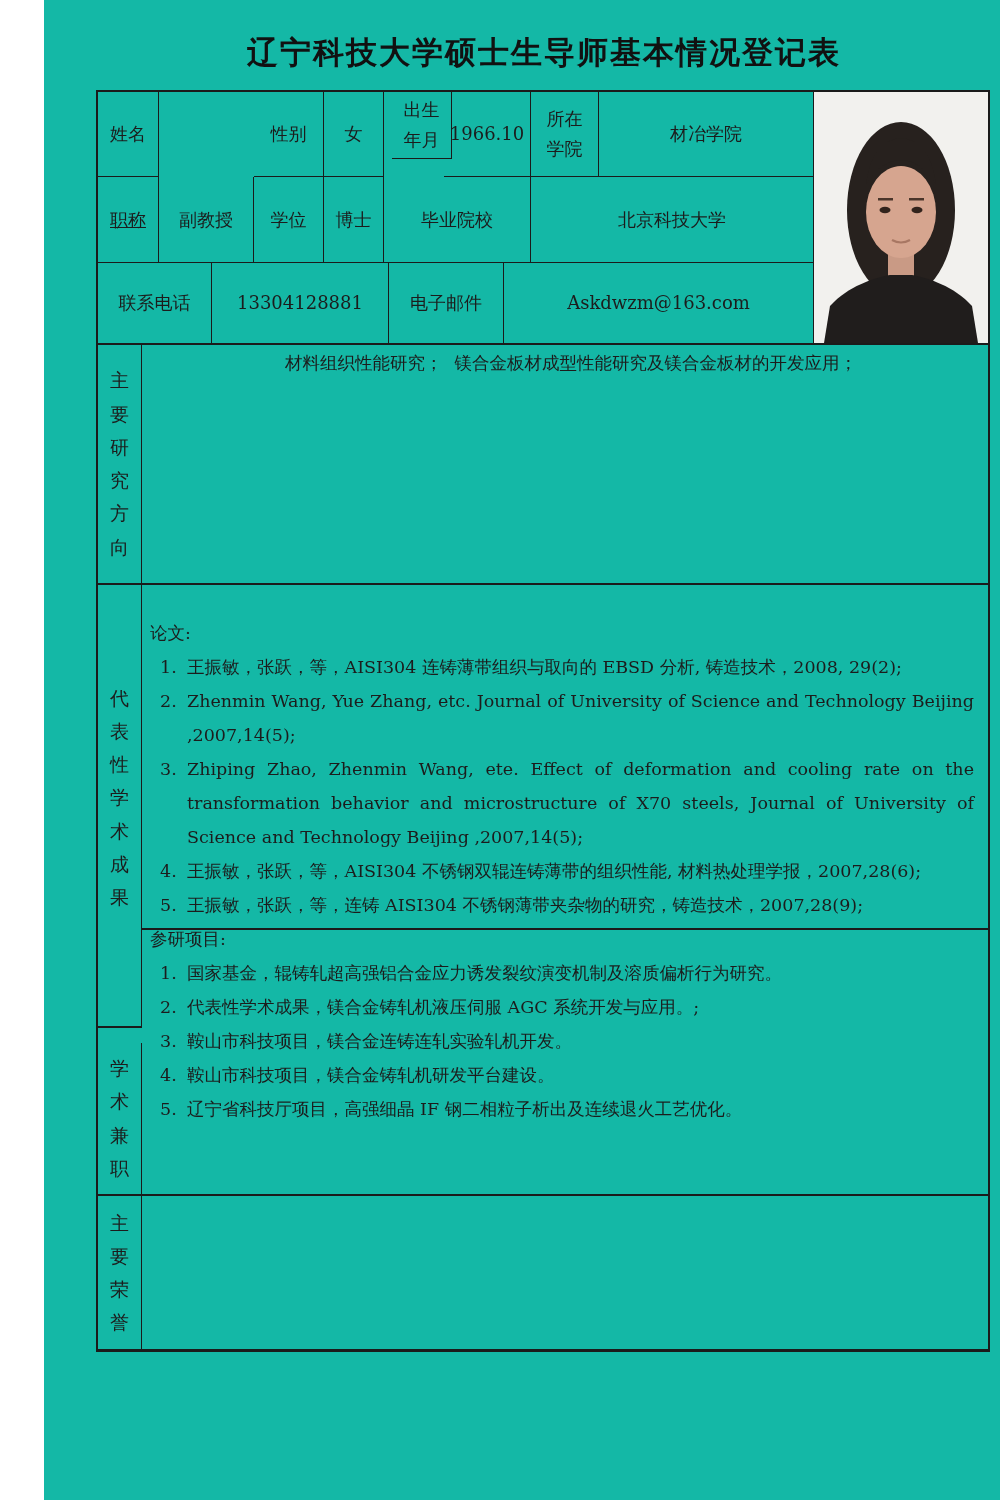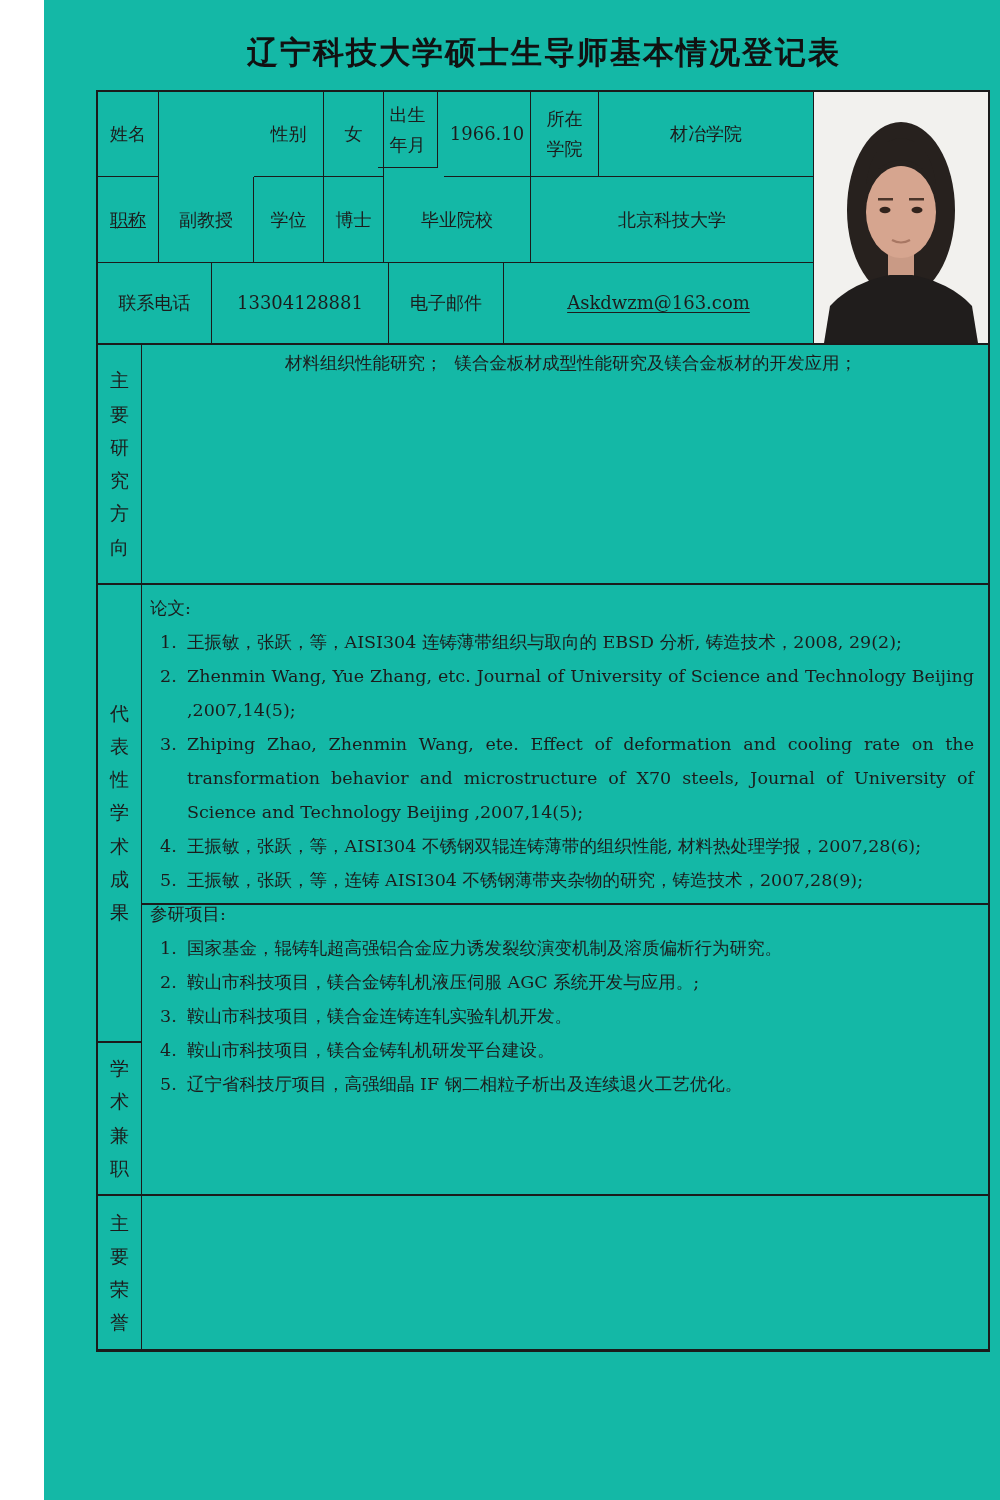--- a/index.html
+++ b/index.html
@@ -22,21 +22,21 @@
     position:absolute; box-sizing:border-box;
     border-right:1px solid #1b1b1b; border-bottom:1px solid #1b1b1b;
     display:flex; align-items:center; justify-content:center;
     text-align:center; font-size:18px; line-height:1.4;
   }
   .noright { border-right:none; }
   .nobottom { border-bottom:none; }
   .thick { border-bottom-width:2px; }
   .duo { width:2.15em; line-height:1.65; word-break:break-all; text-align:center; }
   .vlabel { width:1.15em; line-height:1.75; word-break:break-all; text-align:center; font-size:19px; }
-  .uline { text-decoration:underline; text-underline-offset:3px;text-align:right; }
+  .uline { text-underline-offset:3px;text-align:right; }
   .research-content {
     flex-direction:row; align-items:flex-start; justify-content:center;
     text-align:left; font-size:17.5px;
   }
   .research-content .rline { padding-left:12px; line-height:36px; }
   .ach-content {
     display:block; padding:8px 14px 0 8px; text-align:left; font-size:17.5px;
   }
   .heading { line-height:34px; }
   .li {
@@ -57,21 +57,21 @@
 
     <div class="cell" style="left:0;top:0;width:61px;height:85px;">
         <span>姓名</span>
       </div>
     <div class="cell" style="left:156px;top:0;width:70px;height:85px;">
         <span>性别</span>
       </div>
     <div class="cell" style="left:226px;top:0;width:60px;height:85px;">
         <span>女</span>
       </div>
-    <div class="cell" style="left:280px;top:0;width:60px;height:76px;">
+    <div class="cell" style="left:294px;top:0;width:60px;height:67px;">
         <span class="duo">出生年月</span>
       </div>
     <div class="cell" style="left:346px;top:0;width:87px;height:85px;">
         <span>1966.10</span>
       </div>
     <div class="cell" style="left:433px;top:0;width:68px;height:85px;">
         <span class="duo">所在学院</span>
       </div>
     <div class="cell" style="left:501px;top:0;width:215px;height:85px;">
         <span>材冶学院</span>
@@ -126,33 +126,33 @@
       </div>
 
     <div class="cell thick" style="left:0;top:253px;width:44px;height:240px;">
         <span class="vlabel">主要研究方向</span>
       </div>
     <div class="cell noright thick research-content" style="left:44px;top:253px;width:846px;height:240px;">
       <div class="rline">材料组织性能研究；</div>
       <div class="rline">镁合金板材成型性能研究及镁合金板材的开发应用；</div>
     </div>
 
-    <div class="cell thick" style="left:0;top:493px;width:44px;height:458px;">
+    <div class="cell thick" style="left:0;top:478px;width:44px;height:458px;">
         <span class="vlabel">代表性学术成果</span>
       </div>
-    <div class="cell noright thick ach-content" style="left:44px;top:491px;width:846px;height:322px;">
+    <div class="cell noright thick ach-content" style="left:44px;top:516px;width:846px;height:322px;">
       <div class="heading">论文:</div>
       <div class="li"><span class="num">1.</span><span>王振敏，张跃，等，AISI304 连铸薄带组织与取向的 EBSD 分析, 铸造技术，2008, 29(2);</span></div>
       <div class="li"><span class="num">2.</span><span>Zhenmin Wang, Yue Zhang, etc. Journal of University of Science and Technology Beijing ,2007,14(5);</span></div>
       <div class="li"><span class="num">3.</span><span>Zhiping Zhao, Zhenmin Wang, ete. Effect of deformation and cooling rate on the transformation behavior and microstructure of X70 steels, Journal of University of Science and Technology Beijing ,2007,14(5);</span></div>
       <div class="li"><span class="num">4.</span><span>王振敏，张跃，等，AISI304 不锈钢双辊连铸薄带的组织性能, 材料热处理学报，2007,28(6);</span></div>
       <div class="li"><span class="num">5.</span><span>王振敏，张跃，等，连铸 AISI304 不锈钢薄带夹杂物的研究，铸造技术，2007,28(9);</span></div>
       <div class="heading">参研项目:</div>
       <div class="li"><span class="num">1.</span><span>国家基金，辊铸轧超高强铝合金应力诱发裂纹演变机制及溶质偏析行为研究。</span></div>
-      <div class="li"><span class="num">2.</span><span>鞍山市科技项目，镁合金铸轧机液压伺服 AGC 系统开发与应用。;</span></div>
+      <div class="li"><span class="num">2.</span><span>代表性学术成果，镁合金铸轧机液压伺服 AGC 系统开发与应用。;</span></div>
       <div class="li"><span class="num">3.</span><span>鞍山市科技项目，镁合金连铸连轧实验轧机开发。</span></div>
       <div class="li"><span class="num">4.</span><span>鞍山市科技项目，镁合金铸轧机研发平台建设。</span></div>
       <div class="li"><span class="num">5.</span><span>辽宁省科技厅项目，高强细晶 IF 钢二相粒子析出及连续退火工艺优化。</span></div>
     </div>
 
     <div class="cell thick" style="left:0;top:951px;width:44px;height:153px;">
         <span class="vlabel">学术兼职</span>
       </div>
     <div class="cell noright thick" style="left:44px;top:951px;width:846px;height:153px;">
         <span></span>

